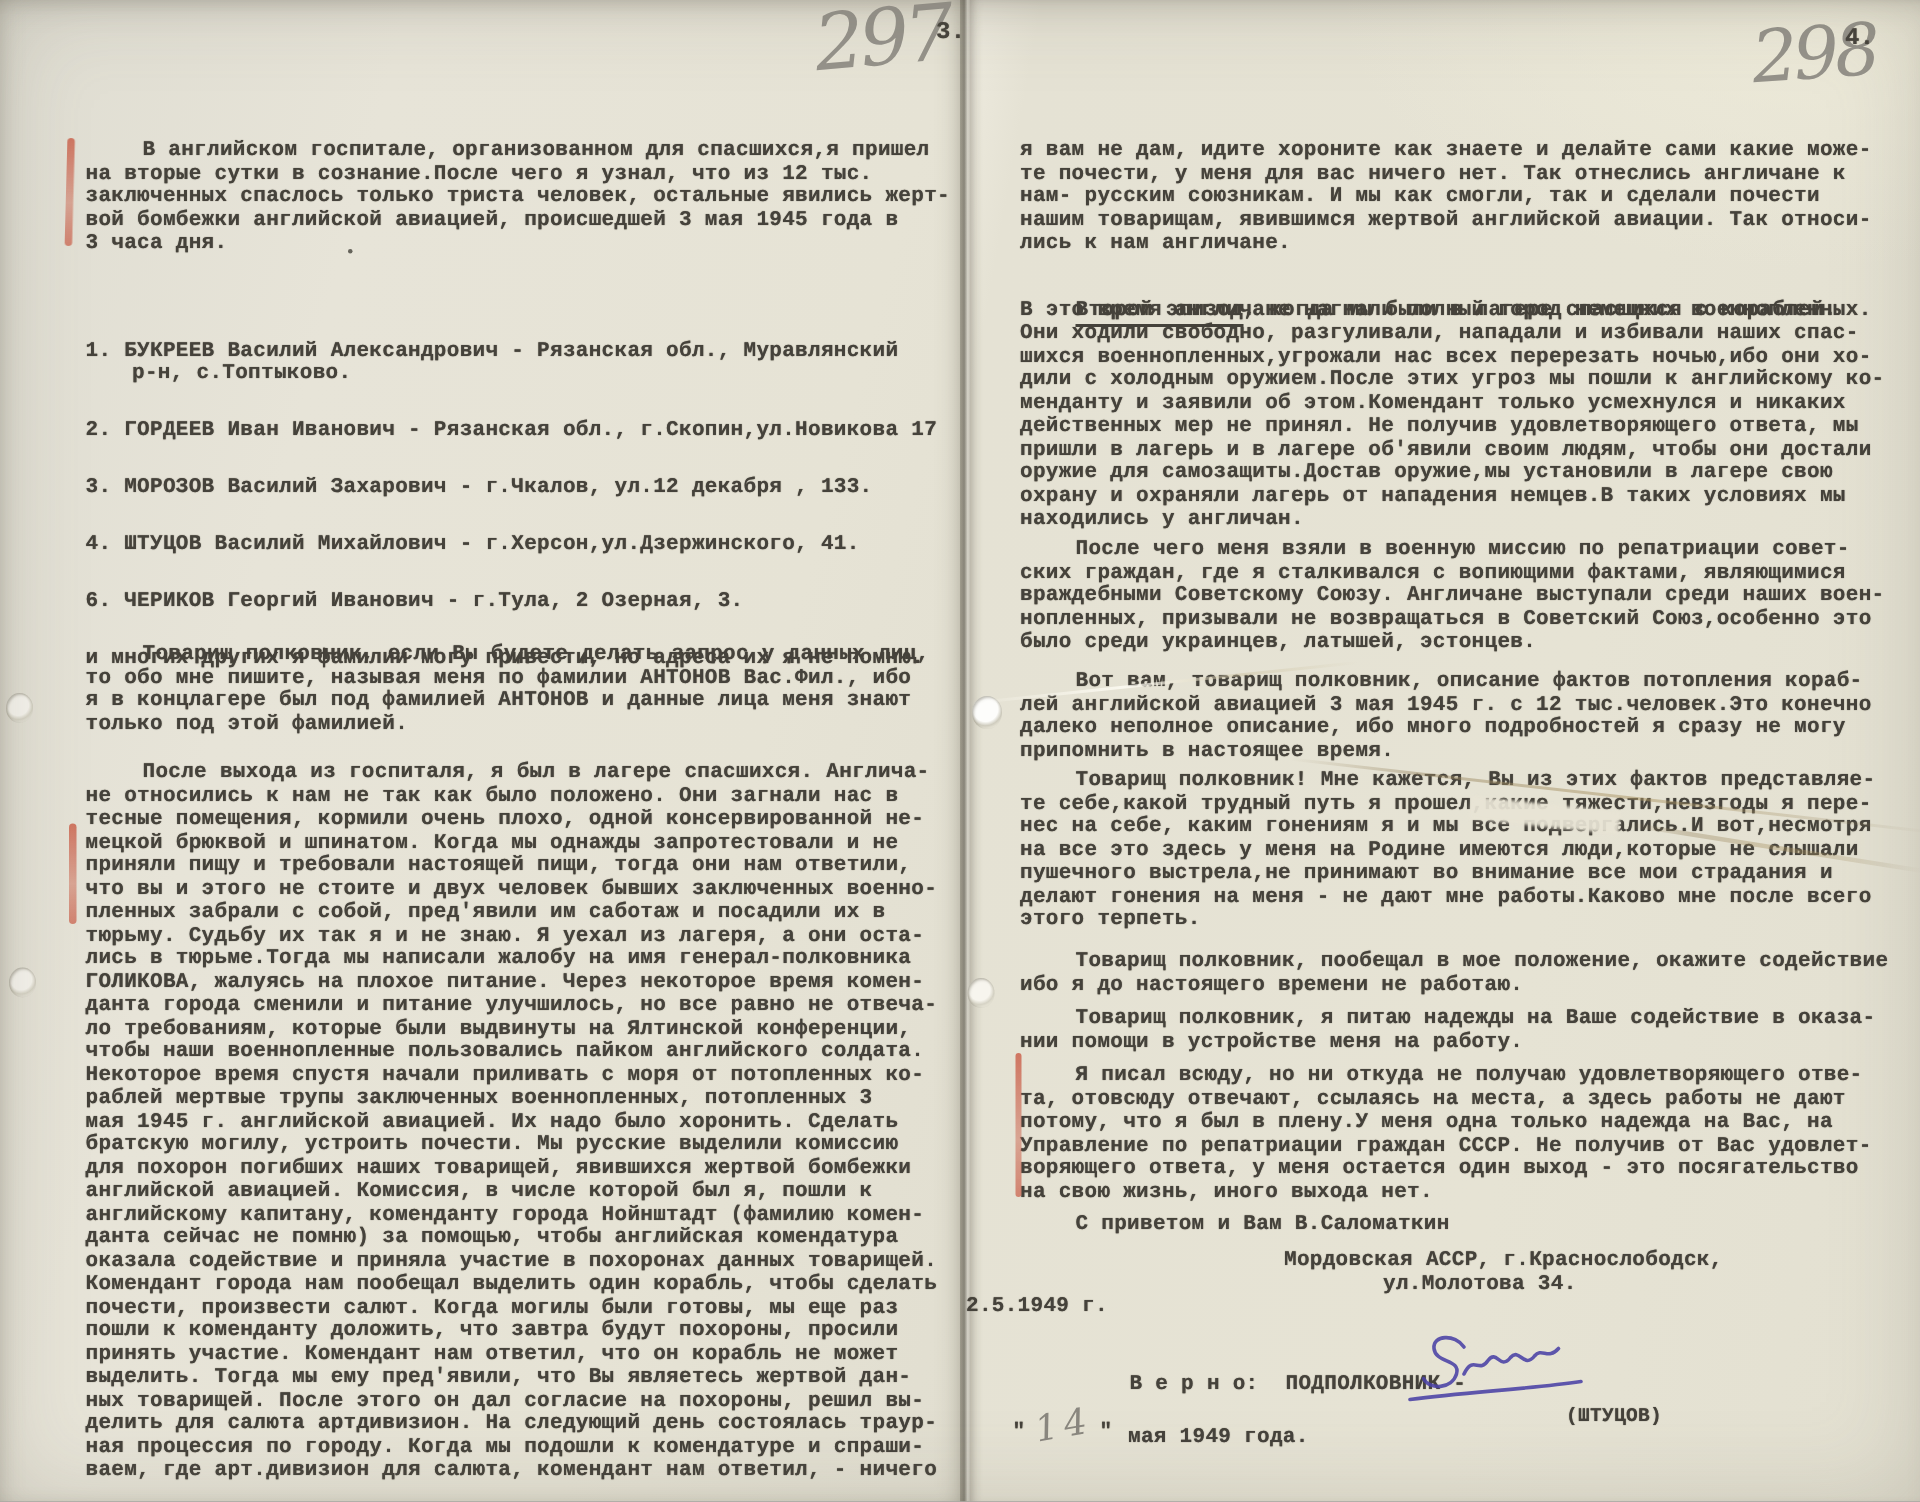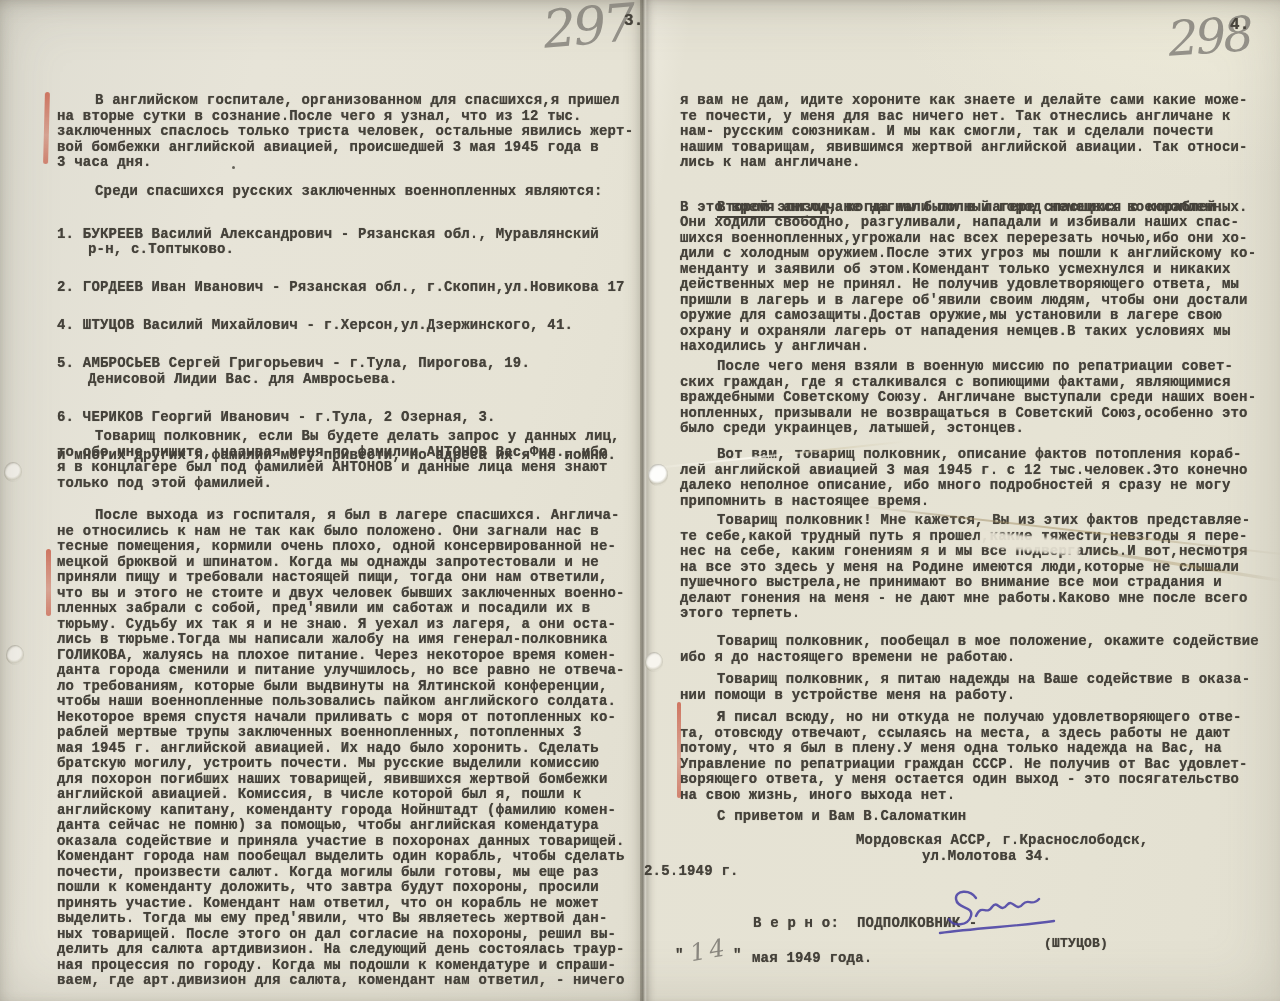--- a/index.html
+++ b/index.html
@@ -68,29 +68,27 @@
 
   <div class="redmark" style="left:44px;top:92px;height:72px;transform:rotate(1.5deg);"></div>
   <div class="redmark" style="left:46px;top:549px;height:67px;"></div>
 
   <div class="tw ind" style="left:57px;top:93px;width:586px;">В английском госпитале, организованном для спасшихся,я пришел
 на вторые сутки в сознание.После чего я узнал, что из 12 тыс.
 заключенных спаслось только триста человек, остальные явились жерт-
 вой бомбежки английской авиацией, происшедшей 3 мая 1945 года в
 3 часа дня.</div>
 
-  <div class="tw ind" style="left:57px;top:184px;width:586px;">Среди спасшихся русских заключенных военнопленных являются:</div>
 
   <div class="tw" style="left:57px;top:211px;width:592px;">
     <div class="li">1. БУКРЕЕВ Василий Александрович - Рязанская обл., Муравлянский
 р-н, с.Топтыково.</div>
     <div class="li">2. ГОРДЕЕВ Иван Иванович - Рязанская обл., г.Скопин,ул.Новикова 17</div>
+    <div class="li">3. МОРОЗОВ Василий Захарович - г.Чкалов, ул.12 декабря , 133.</div>
     <div class="li">4. ШТУЦОВ Василий Михайлович - г.Херсон,ул.Дзержинского, 41.</div>
-    <div class="li">5. АМБРОСЬЕВ Сергей Григорьевич - г.Тула, Пирогова, 19.
-Денисовой Лидии Вас. для Амвросьева.</div>
     <div class="li">6. ЧЕРИКОВ Георгий Иванович - г.Тула, 2 Озерная, 3.</div>
     <div class="li">и многих других я фамилии могу привести, но адреса их я не помню.</div>
   </div>
 
   <div class="tw ind" style="left:57px;top:429px;width:586px;">Товарищ полковник, если Вы будете делать запрос у данных лиц,
 то обо мне пишите, называя меня по фамилии АНТОНОВ Вас.Фил., ибо
 я в концлагере был под фамилией АНТОНОВ и данные лица меня знают
 только под этой фамилией.</div>
 
   <div class="tw ind" style="left:57px;top:508px;width:588px;">После выхода из госпиталя, я был в лагере спасшихся. Англича-

